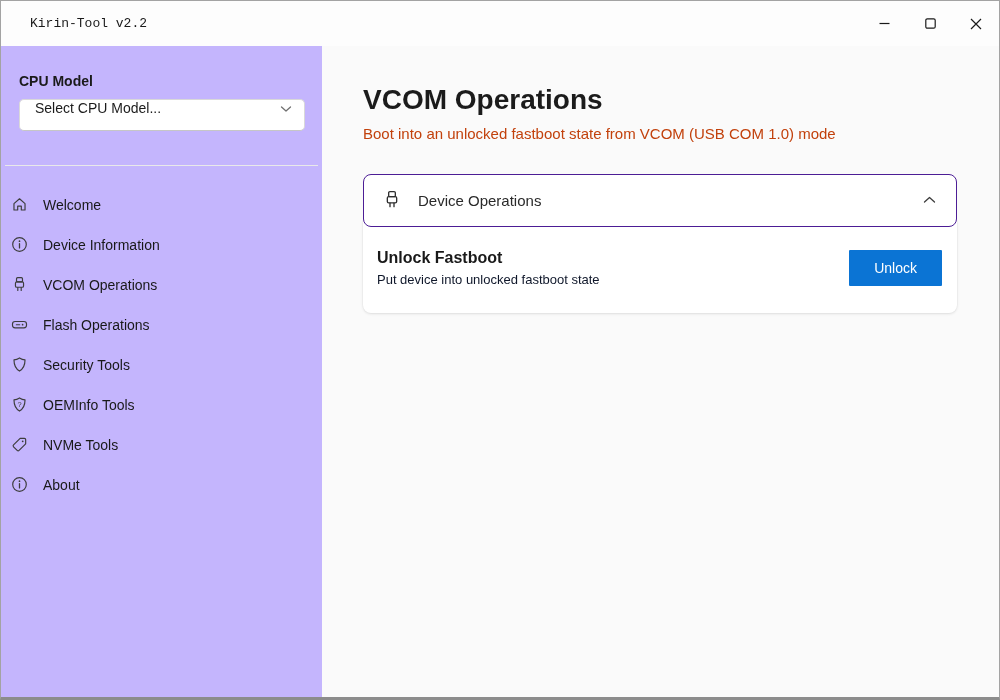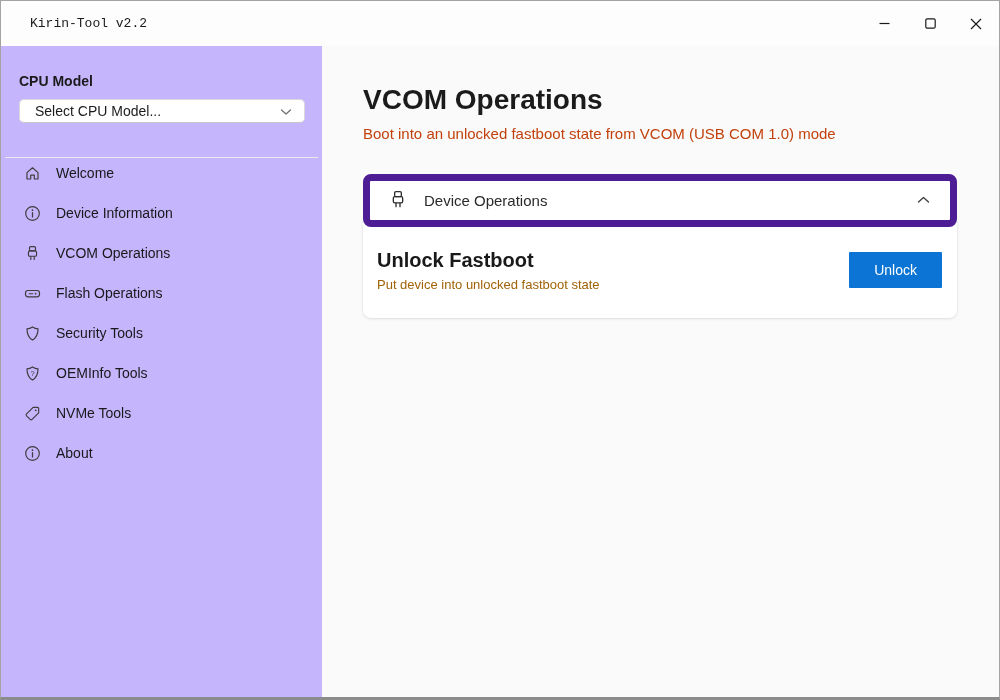--- a/index.html
+++ b/index.html
@@ -33,72 +33,72 @@
   .app-body { flex: 1; display: flex; min-height: 0; }
 
   
   .sidebar {
     flex: 0 0 321px; width: 321px;
     background: #c4b5fd;
     padding-top: 20px;
   }
   .cpu-label { font-size: 14px; font-weight: 700; color: #1a1a1a; margin: 7px 18px 10px 18px; }
   .cpu-select {
-    margin: 0 17px 0 18px; height: 24px;
+    margin: 0 17px 0 18px; height: 32px;
     background: #ffffff;
     border: 1px solid #d9d9d9; border-bottom-color: #c6c6c6;
     border-radius: 5px;
-    display: flex; align-items: center; justify-content: space-between;
+    display: flex; justify-content: space-between;
     padding: 0 12px 0 15px;
     font-size: 14px; color: #1b1b1b;
     cursor: pointer;
   }
   .sidebar-divider { height: 1px; background: #e9e9e9; margin: 34px 4px 0 4px; }
 
   .nav { padding-top: 7px; }
   .nav-item {
     height: 40px;
-    display: flex; align-items: flex-start;
-    gap: 15px; padding-left: 23px;
+    display: flex; align-items: flex-end;
+    gap: 15px; padding-left: 10px;
     font-size: 14px; color: #191919;
     cursor: pointer;
   }
   .nav-icon { width: 17px; height: 17px; display: flex; align-items: center; justify-content: center; color: #3d3d3d; }
   .nav-icon svg { display: block; }
 
   
   .main { flex: 1; background: #fafafa; padding: 39px 42px 0 41px; }
   .page-title { font-size: 28px; font-weight: 700; color: #1b1b1b; line-height: 1.1; }
   .page-subtitle { margin-top: 9px; font-size: 15px; color: #c2410c; }
 
   .panel { margin-top: 32px; }
   .panel-header {
     position: relative; z-index: 2;
     height: 53px; background: #ffffff;
-    border: 7px solid #4c1d95; border-radius: 8px;
+    border: 1px solid #4c1d95; border-radius: 8px;
     display: flex; align-items: center;
     padding: 0 20px 0 19px; gap: 17px;
     cursor: pointer;
   }
   .panel-header-label { font-size: 15px; color: #2a2a2a; }
   .panel-chevron { margin-left: auto; color: #3d3d3d; display: flex; }
   .panel-icon { color: #2f2f2f; display: flex; }
 
   .panel-body {
     position: relative; z-index: 1;
     background: #ffffff;
     margin-top: -6px;
     border-radius: 0 0 8px 8px;
     box-shadow: 0 1px 3px rgba(0,0,0,0.10), 0 0 0 1px rgba(0,0,0,0.02);
     padding: 28px 15px 26px 14px;
   }
   .op-row { display: flex; align-items: center; justify-content: space-between; }
   .op-text {}
-  .op-title { font-size: 20px; font-weight: 700; color: #191919; }
-  .op-desc { margin-top: 5px; font-size: 13px; color: #a16207; }
+  .op-title { font-size: 16px; font-weight: 700; color: #191919; }
+  .op-desc { margin-top: 5px; font-size: 13px; color: #0f172a; }
   .btn-primary {
     background: #0b74d4; color: #ffffff;
     font-family: "Liberation Sans", sans-serif;
     font-size: 14px;
     border: none; border-radius: 1px;
     padding: 10px 25px;
     cursor: pointer;
     margin-left: 32px;
   }
 </style>

